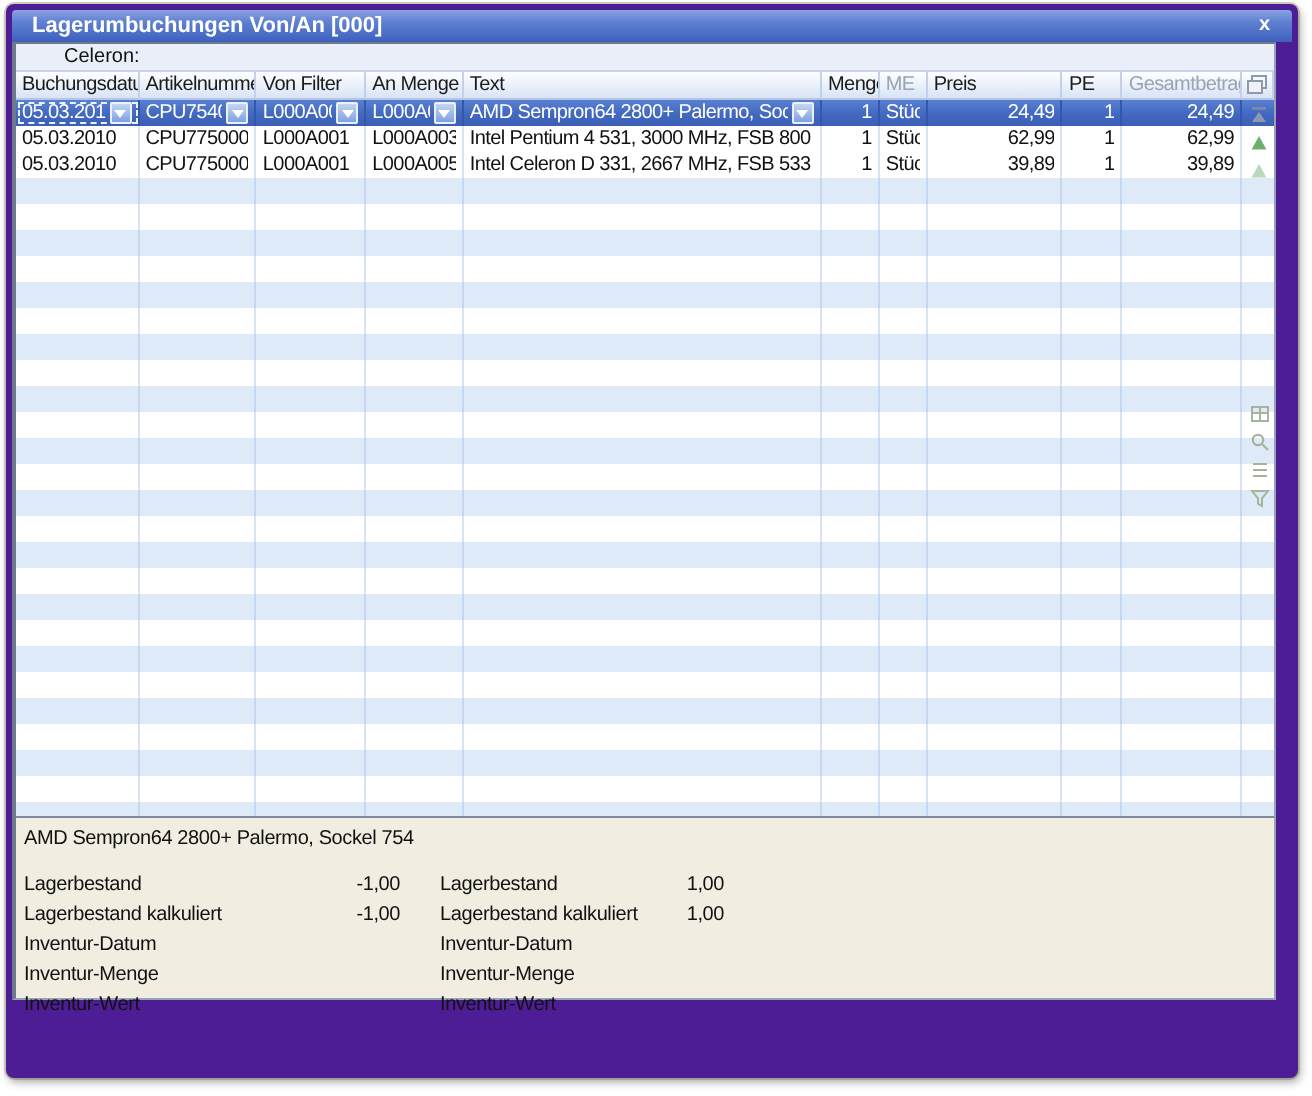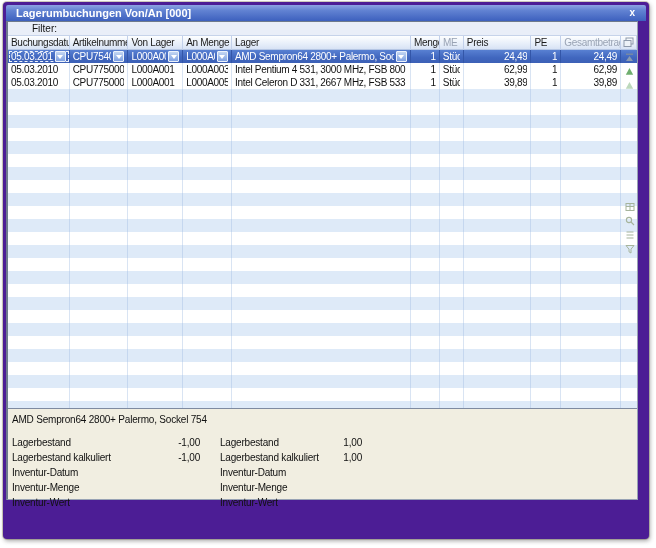--- a/index.html
+++ b/index.html
@@ -91,29 +91,29 @@
 <body>
 
 <div class="window">
   <div class="titlebar">
     <span class="title">Lagerumbuchungen Von/An [000]</span>
     <span class="close">x</span>
   </div>
 
   <div class="gridbox">
     <div class="filter-row">
-      <span>Filter:</span>
+      <span>Celeron:</span>
     </div>
 
     <div class="header-row" id="header-row">
         <div class="hcell" style="width: 62px;">Buchungsdatum</div>
         <div class="hcell" style="width: 59px;">Artikelnummer</div>
-        <div class="hcell" style="width: 55px;">Von Lager</div>
+        <div class="hcell" style="width: 55px;">Von Filter</div>
         <div class="hcell" style="width: 49px;">An Menge</div>
-        <div class="hcell" style="width: 180px;">Lager</div>
+        <div class="hcell" style="width: 180px;">Text</div>
         <div class="hcell" style="width: 29px;">Menge</div>
         <div class="hcell muted" style="width: 24px;">ME</div>
         <div class="hcell" style="width: 68px;">Preis</div>
         <div class="hcell" style="width: 30px;">PE</div>
         <div class="hcell muted" style="width: 60px;">Gesamtbetrag</div>
         <div class="hcell rail" style="width: 16px;">
   <svg width="11" height="11" viewBox="0 0 11 11" fill="none">
             <rect x="3" y="1" width="7" height="6" fill="#F5F8FB" stroke="#8E9AAC"></rect>
             <rect x="1" y="3.5" width="7" height="6" fill="#EDF2F8" stroke="#8E9AAC"></rect>
           </svg>

